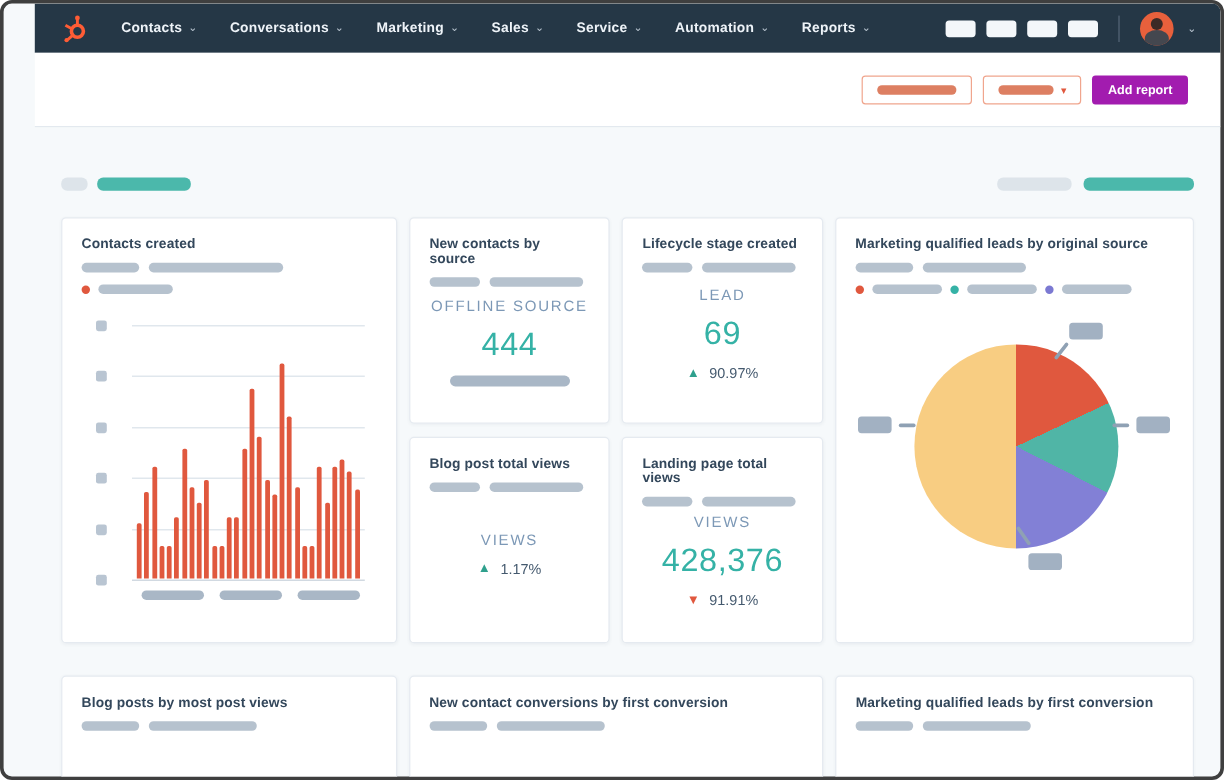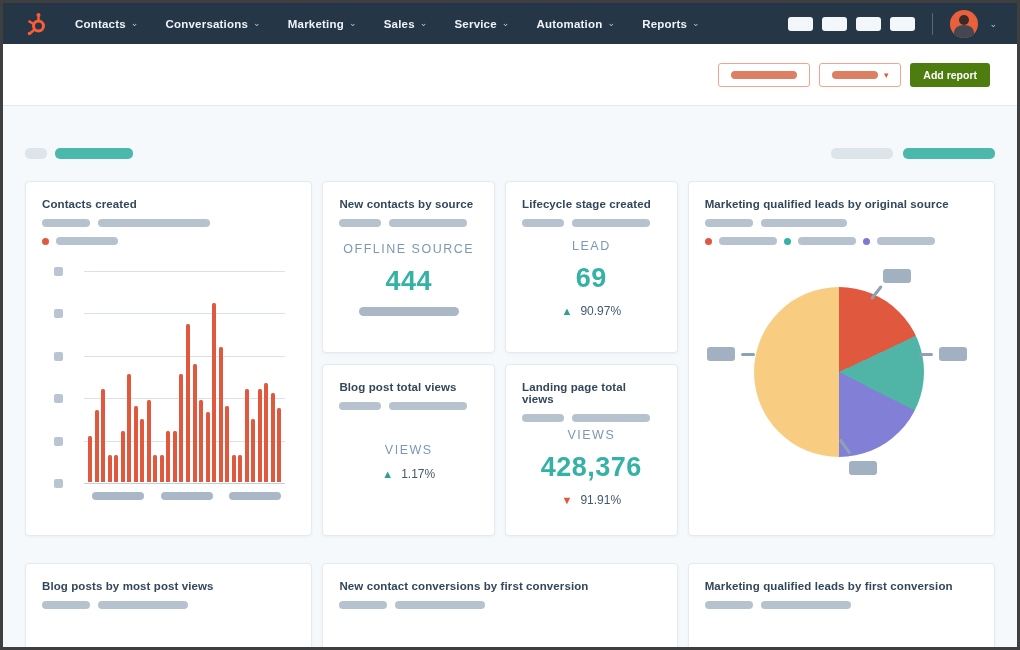--- a/index.html
+++ b/index.html
@@ -1,17 +1,17 @@
 <!DOCTYPE html>
 <html><head>
 <meta charset="utf-8">
 <style>
   * { margin:0; padding:0; box-sizing:border-box; }
   html,body { width:1020px; height:650px; background:#fff; font-family:"Liberation Sans", sans-serif; }
-  .frame { width:1020px; height:650px; border:3px solid #3f3f3f; border-radius:0; overflow:hidden; background:#f6f9fb; display:flex; flex-direction:column; }
+  .frame { width:1020px; height:650px; border:3px solid #3f3f3f; border-radius:10px; overflow:hidden; background:#f6f9fb; display:flex; flex-direction:column;padding-left:26px; }
 
   
   .nav { height:41px; background:#253746; display:flex; align-items:center; padding:0 20px; flex:0 0 auto; }
   .logo { width:26px; height:26px; margin-right:26px; display:flex; align-items:center; justify-content:center; }
   .nav-items { display:flex; align-items:center; gap:27px; }
   .nav-item { color:#eef3f8; font-size:11.5px; font-weight:bold; letter-spacing:.2px; display:flex; align-items:center; gap:5px; cursor:pointer; }
   .nav-item .chev { font-size:9px; color:#b8c4cf; font-weight:normal; transform:translateY(-1px); }
   .nav-right { margin-left:auto; display:flex; align-items:center; gap:9px; }
   .nav-chip { width:25px; height:14px; background:#f4f7fa; border-radius:3px; }
   .nav-divider { width:1px; height:22px; background:#56impressive6b7c; background:#56677a; margin:0 8px; }
@@ -20,21 +20,21 @@
   .avatar::after { content:""; position:absolute; left:4px; top:15px; width:20px; height:14px; border-radius:50% 50% 0 0; background:#44474f; }
   .avatar-chev { color:#b8c4cf; font-size:9px; margin-left:2px; }
 
   
   .header { height:62px; background:#fff; border-bottom:1px solid #e3e9ef; display:flex; align-items:center; padding:0 27px; flex:0 0 auto; }
   .page-title { color:#2eaba0; font-size:23px; font-weight:bold; letter-spacing:.2px; }
   .header-actions { margin-left:auto; display:flex; align-items:center; gap:9px; }
   .btn-outline { height:24px; background:#fff; border:1px solid #f0a58d; border-radius:3px; display:flex; align-items:center; justify-content:center; padding:0 10px; cursor:pointer; }
   .btn-bar { height:8px; border-radius:4px; background:#dd7f62; }
   .btn-caret { color:#e0583e; font-size:9px; margin-left:6px; }
-  .btn-solid { height:24px; background:#4d7c0f; border:none; border-radius:3px; color:#fff; font-size:10.5px; font-weight:bold; padding:0 13px; cursor:pointer; font-family:"Liberation Sans",sans-serif; }
+  .btn-solid { height:24px; background:#a21caf; border:none; border-radius:3px; color:#fff; font-size:10.5px; font-weight:bold; padding:0 13px; cursor:pointer; font-family:"Liberation Sans",sans-serif; }
 
   
   .content { flex:1; padding:0 22px; position:relative; }
   .filter-row { display:flex; align-items:center; margin-top:42px; }
   .pill { height:11px; border-radius:5px; }
   .pill.gray { background:#dde4ea; }
   .pill.teal { background:#4bb8ab; }
   .filter-right { margin-left:auto; display:flex; gap:10px; }
 
   .row1 { display:flex; gap:10px; margin-top:22px; }
@@ -44,21 +44,21 @@
   .ph-row { display:flex; gap:8px; margin-top:9px; }
   .ph-bar { height:8px; border-radius:4px; background:#a9b7c6; opacity:.85; }
   .legend-row { display:flex; align-items:center; gap:7px; margin-top:10px; }
   .legend-dot { width:7px; height:7px; border-radius:50%; flex:0 0 auto; }
   .legend-item { display:flex; align-items:center; gap:7px; }
 
   .col-stack { display:flex; flex-direction:column; gap:11px; width:173px; }
   .stat-card { height:172px; display:flex; flex-direction:column; }
   .stat-center { flex:1; display:flex; flex-direction:column; align-items:center; justify-content:center; gap:10px; padding-bottom:6px; }
   .metric-label { color:#7c98b6; font-size:12.5px; letter-spacing:1.5px; }
-  .metric-value { color:#35b2a6; font-size:27px; font-weight:bold; letter-spacing:.5px; }
+  .metric-value { color:#35b2a6; font-size:27px; font-weight:normal; letter-spacing:.5px; }
   .metric-underbar { width:100px; height:9px; border-radius:5px; background:#a9b7c6; }
   .delta { display:flex; align-items:center; gap:8px; font-size:12px; color:#44596e; }
   .tri { font-size:11px; }
   .tri.up { color:#2fa08d; }
   .tri.down { color:#e0583e; }
 
   
   .chart-card { width:288px; height:355px; }
   .bar-plot { position:relative; height:212px; margin:26px 10px 0 42px; }
   .gridline { position:absolute; left:0; right:0; height:1px; background:#d9e1e9; }

